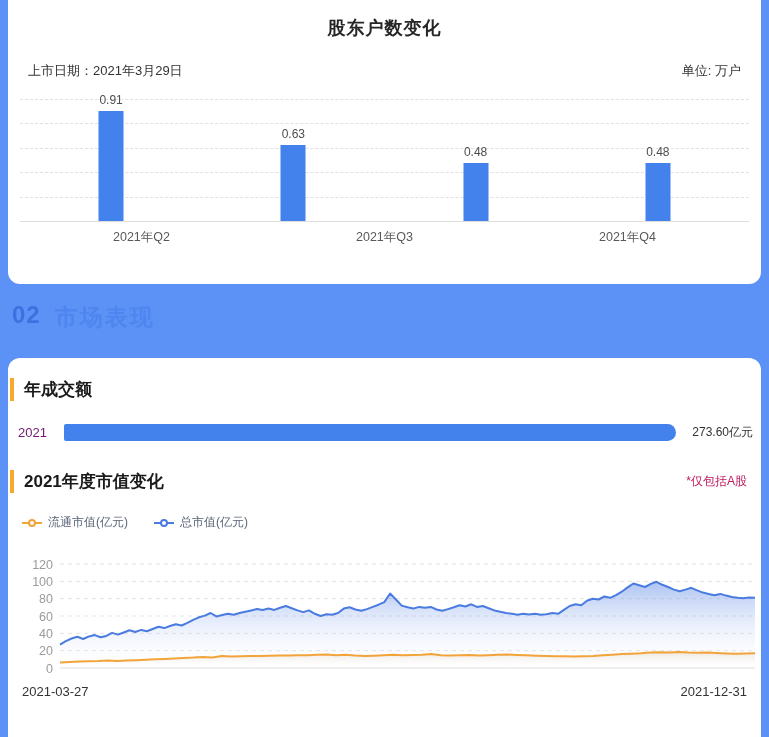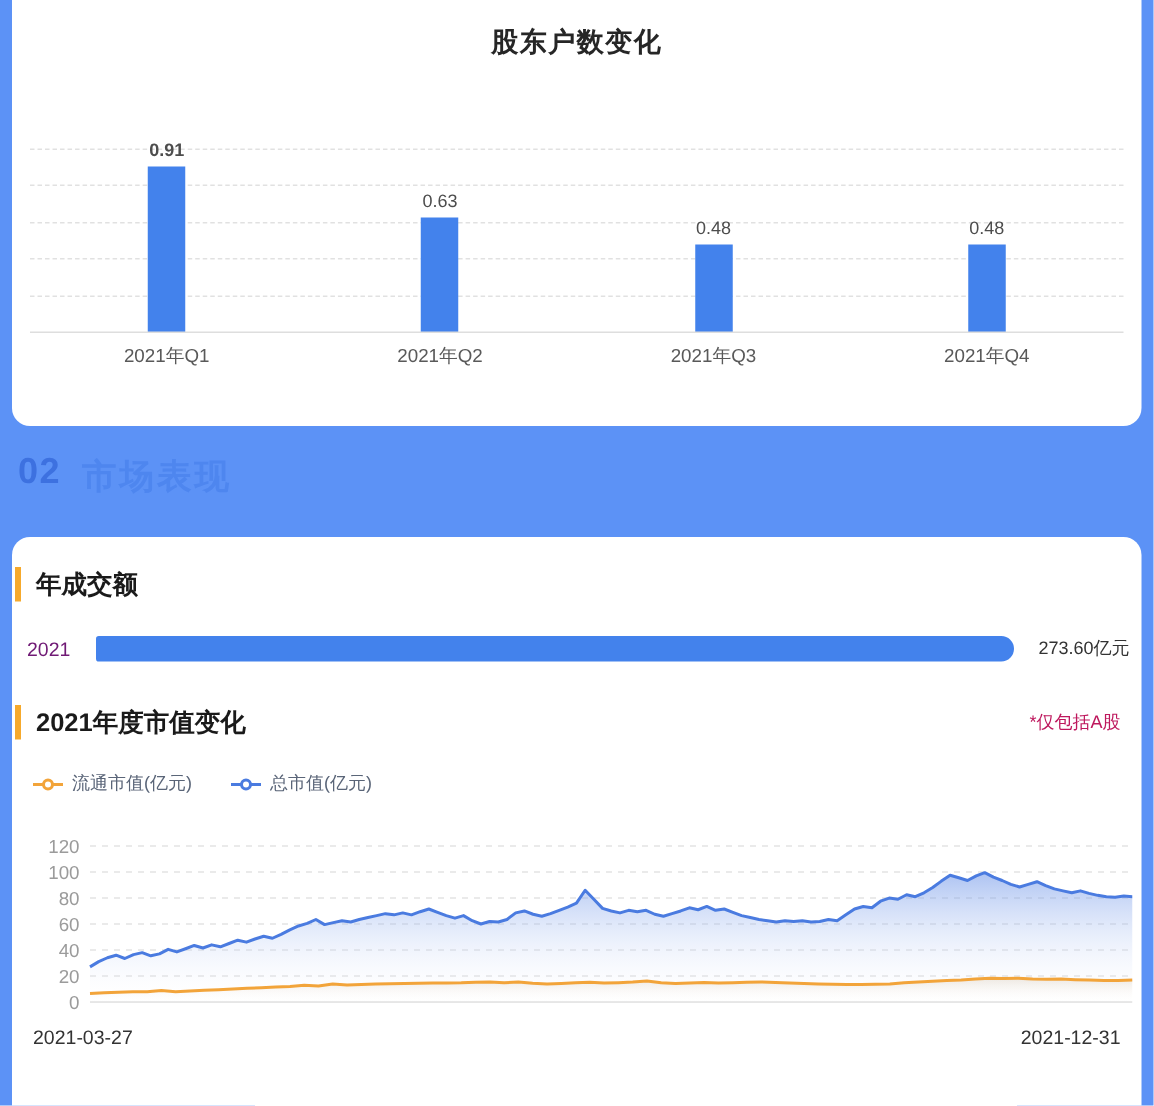--- a/index.html
+++ b/index.html
@@ -60,49 +60,52 @@
 </style>
 </head>
 <body>
 
 <div id="card1" class="card">
   <div class="title-wrap">
     <span class="title-hl">
       <span class="t">股东户数变化</span>
     </span>
   </div>
+  <div class="info-row">
+    <span>上市日期：2021年3月29日</span>
+    <span>单位: 万户</span>
+  </div>
   <div id="bar-chart">
     <div id="bar-plot">
         <div class="hgrid" style="bottom: 24.4px;"></div>
         <div class="hgrid" style="bottom: 48.8px;"></div>
         <div class="hgrid" style="bottom: 73.2px;"></div>
         <div class="hgrid" style="bottom: 97.6px;"></div>
         <div class="hgrid" style="bottom: 122px;"></div>
         <div class="cols">
           <div class="bar-col">
-            <div class="bar-val" style="bottom: 115.02px; font-weight: bold;">0.91</div>
+            <div class="bar-val" style="bottom: 115.02px;">0.91</div>
             <div class="bar" style="height: 111.02px; background: rgb(67, 130, 236);"></div>
           </div>
           <div class="bar-col">
             <div class="bar-val" style="bottom: 80.86px;">0.63</div>
             <div class="bar" style="height: 76.86px; background: rgb(67, 130, 236);"></div>
           </div>
           <div class="bar-col">
             <div class="bar-val" style="bottom: 62.56px;">0.48</div>
             <div class="bar" style="height: 58.56px; background: rgb(67, 130, 236);"></div>
           </div>
           <div class="bar-col">
             <div class="bar-val" style="bottom: 62.56px;">0.48</div>
             <div class="bar" style="height: 58.56px; background: rgb(67, 130, 236);"></div>
           </div>
         </div>
         <div class="x-axis"></div>
       </div>
     <div class="xlabels" id="bar-xlabels">
-        <span>2021年Q1</span>
         <span>2021年Q2</span>
         <span>2021年Q3</span>
         <span>2021年Q4</span>
       </div>
   </div>
 </div>
 
 <div id="sec-header">
   <span id="sec-num">02</span>
   <span id="sec-title">市场表现</span>

